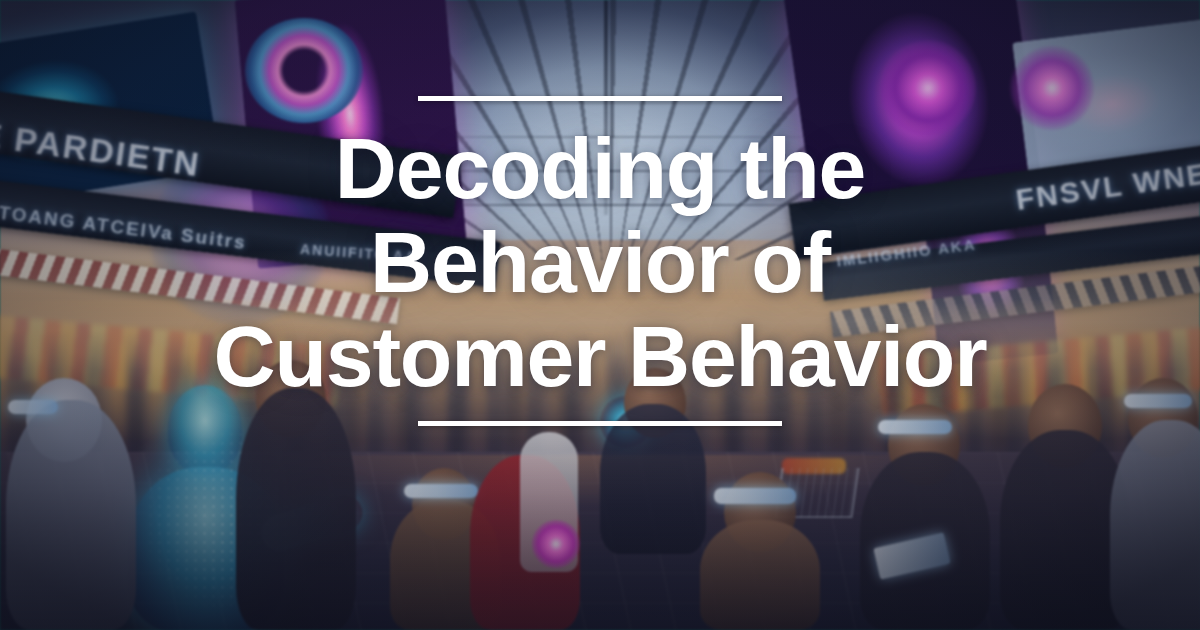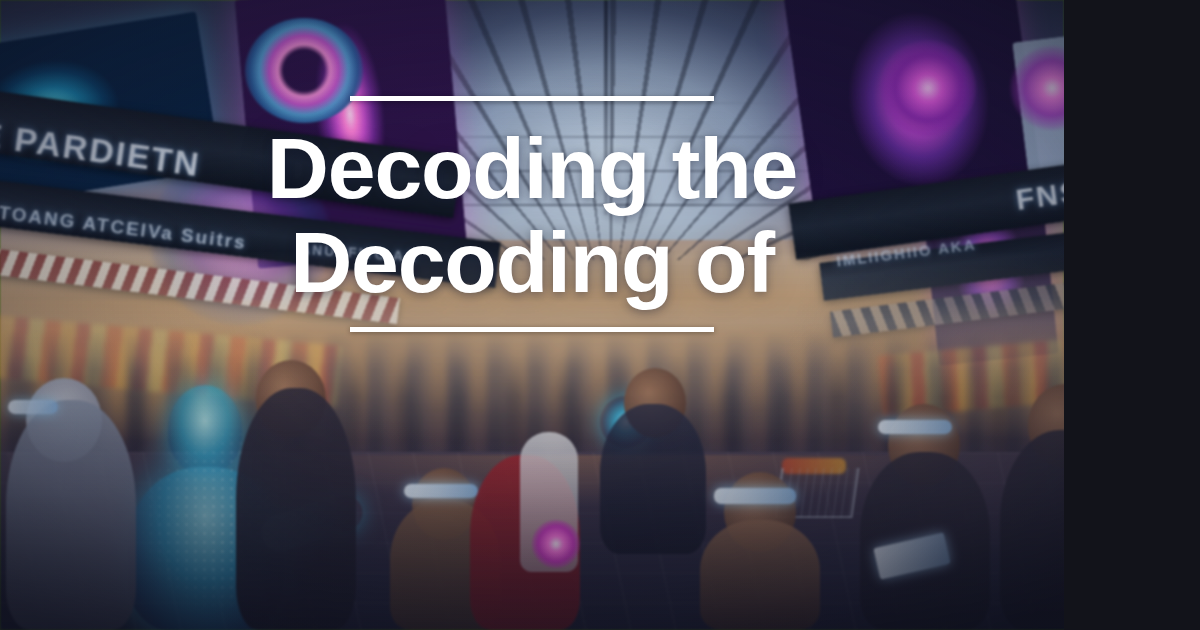--- a/index.html
+++ b/index.html
@@ -3,25 +3,25 @@
 <meta charset="utf-8">
 <style>
   html, body {
     margin: 0;
     padding: 0;
     background: #12131a;
   }
 
   #hero {
     position: relative;
-    width: 1064px;
+    width: 1200px;
     height: 630px;
     overflow: hidden;
     font-family: "Liberation Sans", sans-serif;
-    background: #4d7c0f;
+    background: #0f766e;
   }
 
   
   .layer { position: absolute; inset: 0; pointer-events: none; }
 
   
   .bg-base {
     background:
       linear-gradient(to bottom,
         #2e3550 0%,
@@ -546,18 +546,19 @@
     <div class="visor f8-visor"></div>
 
   </div>
 
   <div class="layer vignette"></div>
 
   <div class="title-block">
     <div class="rule rule-top"></div>
     <h1 class="headline">
       <span class="hl-line">Decoding the</span>
-      <span class="hl-line">Decoding of</span>
+      <span class="hl-line">Behavior of</span>
+      <span class="hl-line">Customer Behavior</span>
     </h1>
     <div class="rule rule-bottom"></div>
   </div>
 
 </div>
 
 </body></html>

